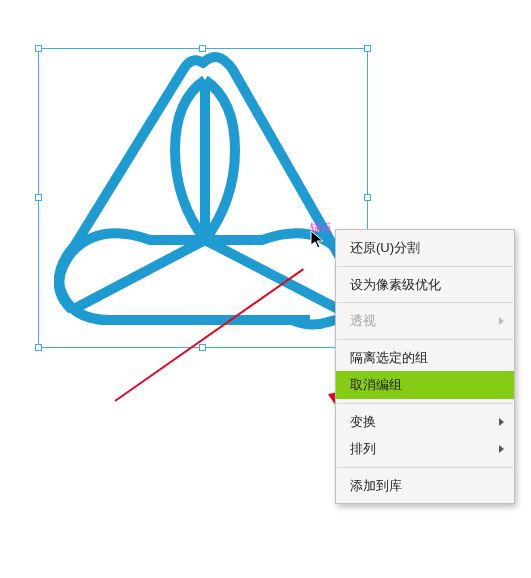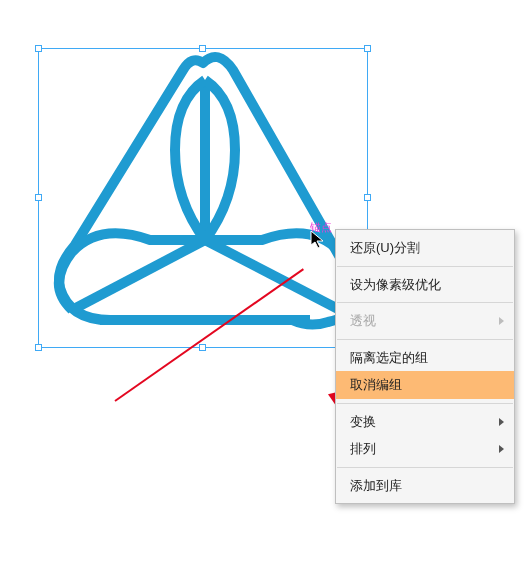--- a/index.html
+++ b/index.html
@@ -80,21 +80,21 @@
   }
   .mi {
     padding: 5px 24px 5px 14px;
     color: #222;
     white-space: nowrap;
     cursor: default;
     position: relative;
     line-height: 1.35;
   }
   .mi.disabled { color: #a9a9a9; }
-  .mi.hover { background: #fdba74; }
+  .mi.hover { background: #84cc16; }
   .sep {
     height: 1px;
     background: #d6d6d6;
     margin: 4px 1px;
   }
   .sub-arrow {
     position: absolute;
     right: 10px; top: 50%;
     transform: translateY(-50%);
     width: 0; height: 0;

